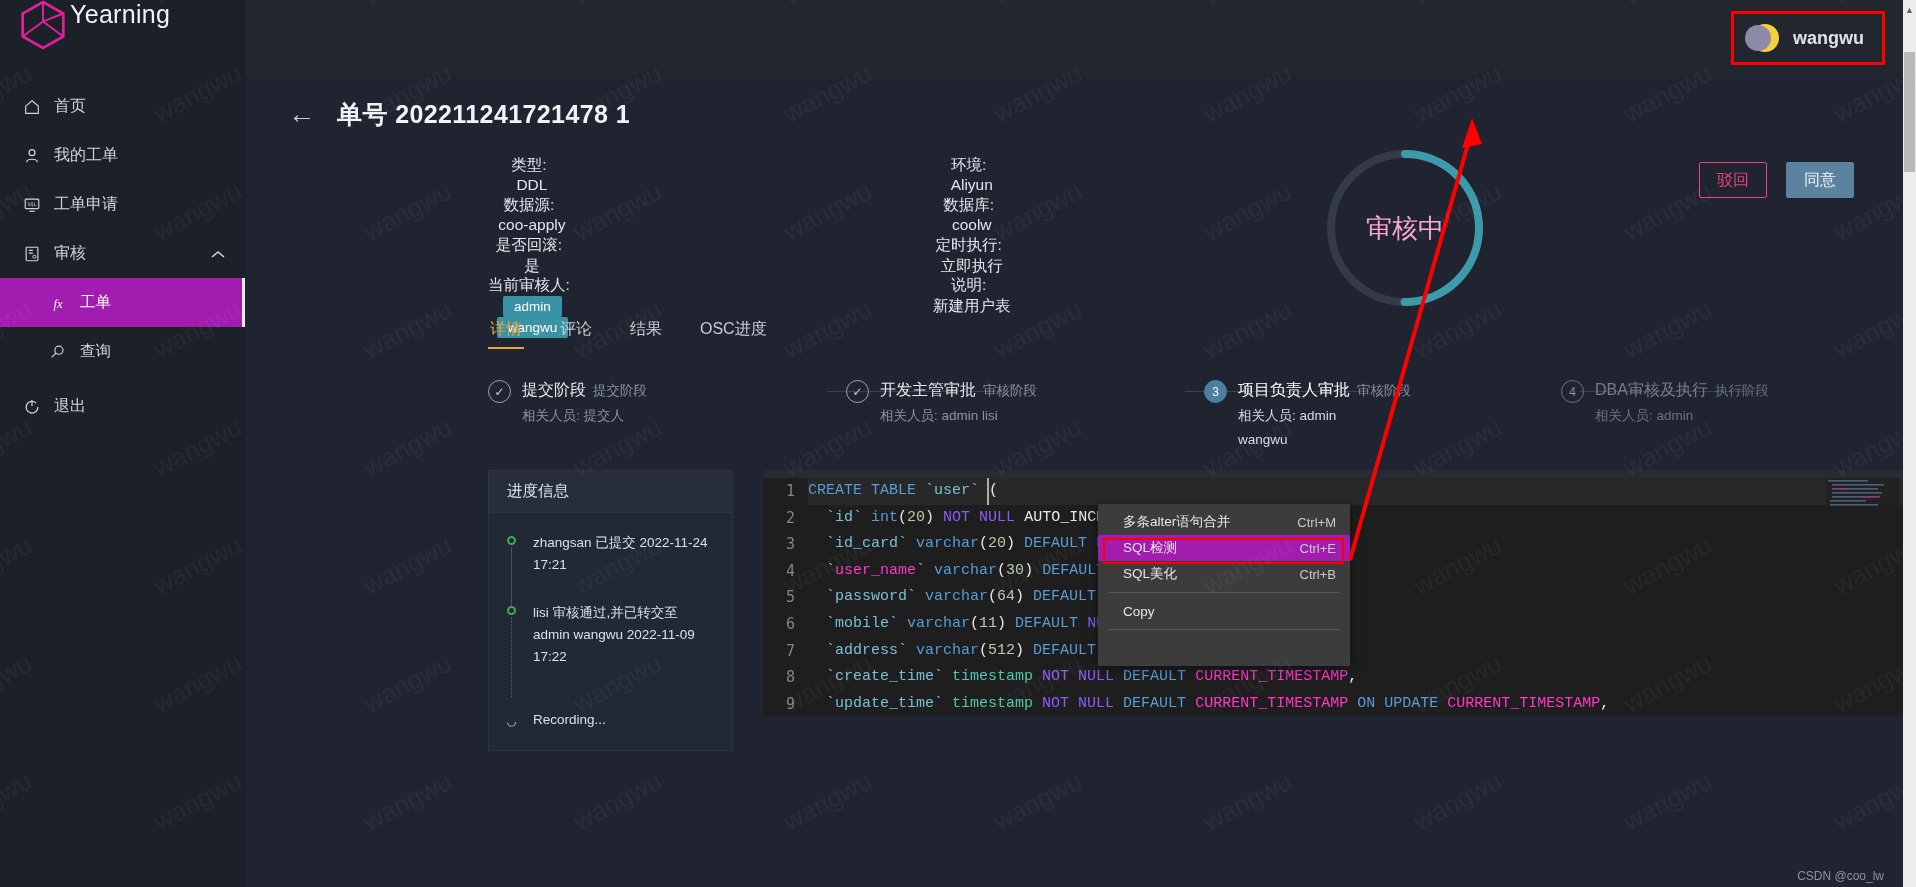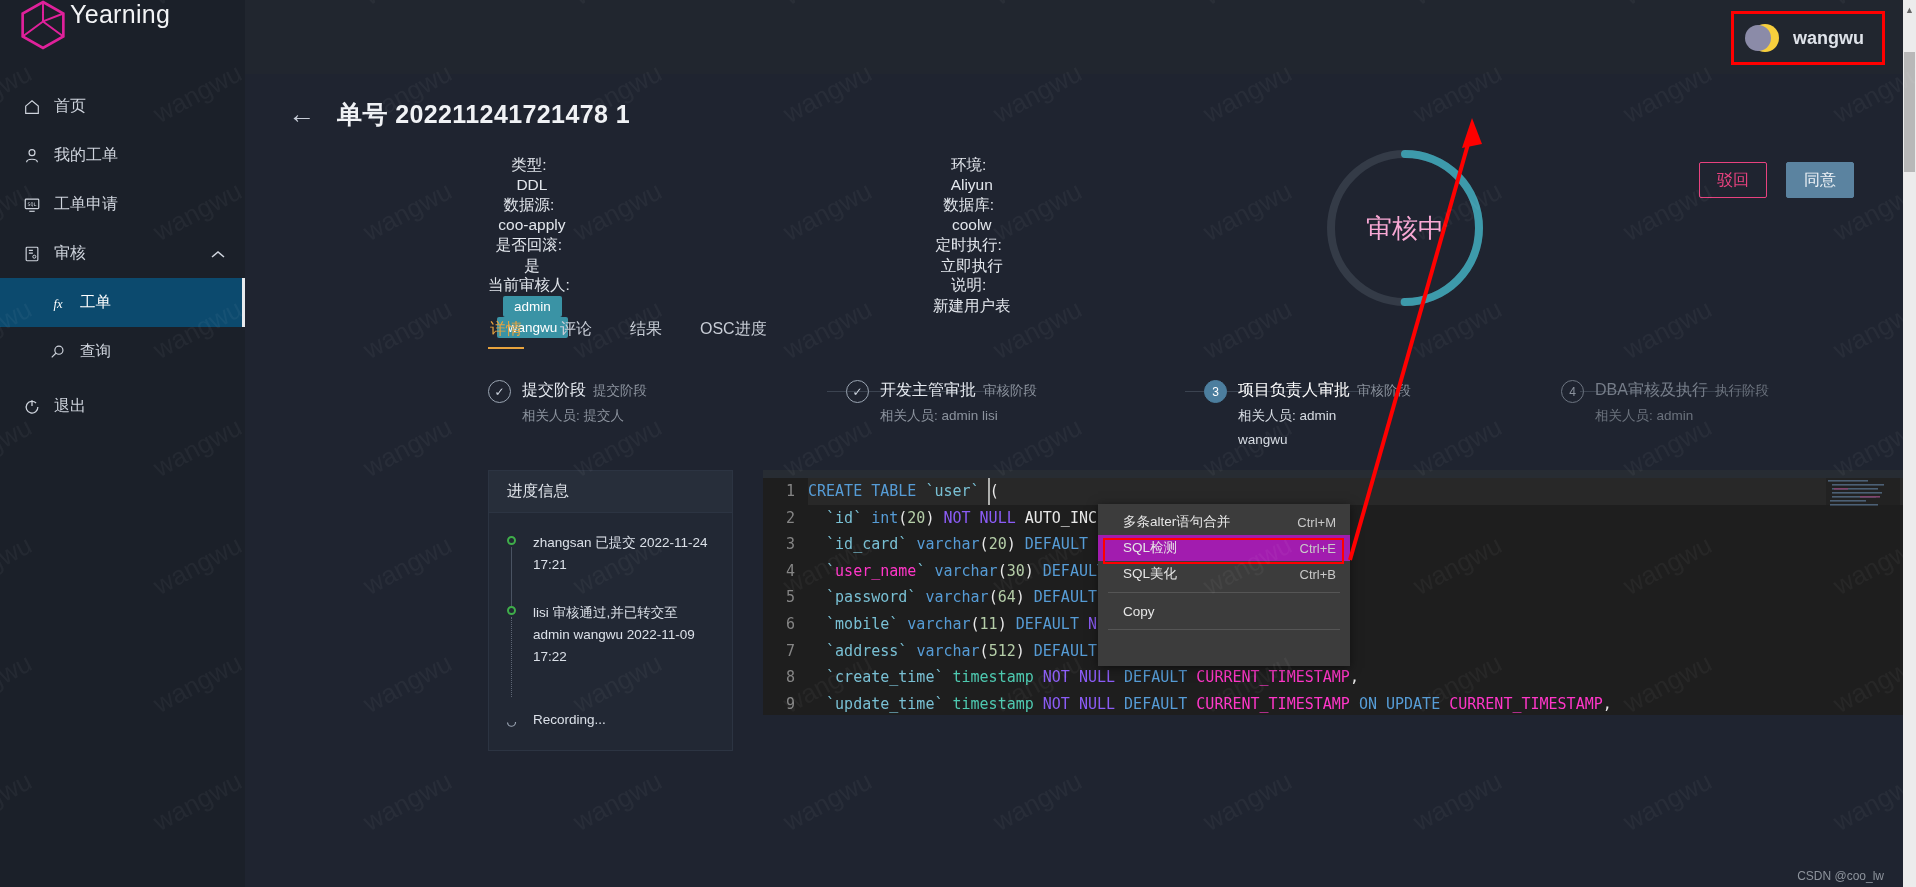--- a/index.html
+++ b/index.html
@@ -28,21 +28,21 @@
   .logo-hex { width:46px; height:50px; flex:0 0 auto; }
   .logo-text { color:#f2f3f5; font-size:25px; letter-spacing:.3px; }
 
   .nav { margin-top:8px; }
   .nav-item {
     display:flex; align-items:center; height:49px; padding-left:22px;
     color:#cfd4dd; font-size:16px; gap:13px; cursor:pointer; position:relative;
   }
   .nav-item .ico { width:19px; height:19px; flex:0 0 auto; display:flex; align-items:center; justify-content:center; }
   .nav-item.sub { padding-left:48px; font-size:15.5px; }
-  .nav-item.active { background:#0c4a6e; color:#fff;text-align:right; }
+  .nav-item.active { background:#a21caf; color:#fff;text-align:right; }
   .nav-item.active::after {
     content:""; position:absolute; right:0; top:0; bottom:0; width:3px; background:#e8eaed;
   }
   .caret { position:absolute; right:20px; top:50%; transform:translateY(-50%); }
 
   
   #topbar { position:absolute; left:245px; top:0; right:0; height:74px; background:#21262f; z-index:15; }
   #fold-btn { position:absolute; left:-27px; top:23px; width:26px; height:22px; cursor:pointer; }
   #user-box {
     position:absolute; right:31px; top:11px; height:54px;
@@ -121,21 +121,21 @@
   .tl-txt { color:#dbe0e8; font-size:13.5px; line-height:1.65; }
   .tl-spin { position:absolute; left:-1px; top:4px; width:11px; height:11px; }
 
   
   .editor { position:absolute; left:518px; top:0; right:-13px; height:245px; background:#1e1e1e; overflow:hidden; }
   .ed-topstrip { height:8px; background:#272c33; }
   .code { display:flex; font-family:"DejaVu Sans Mono","Liberation Mono",monospace; font-size:15px; }
   .gutter { width:45px; text-align:right; padding-right:13px; color:#858585; user-select:none; }
   .gutter div { height:26.6px; line-height:26.6px; }
   .lines { flex:1; position:relative; }
-  .lines .ln { height:26.6px; line-height:26.6px; white-space:pre; }
+  .lines .ln { height:26.6px; line-height:26.6px; white-space:pre;font-family:Liberation Mono, monospace; }
   .lines .ln.cur { background:#282828; }
   .k-blue { color:#569cd6; }
   .k-str { color:#79c0d4; }
   .k-num { color:#b5cea8; }
   .k-gray { color:#8b5cf6; }
   .k-white { color:#e8e8e8; }
   .k-pink { color:#ff36c8; }
   .k-cyan { color:#4ec9b0; }
   .caret-box { display:inline-block; border-left:2px solid #aeafad; margin-left:-1px; }
   .minimap { position:absolute; right:16px; top:8px; width:74px; height:30px; opacity:.55; }

